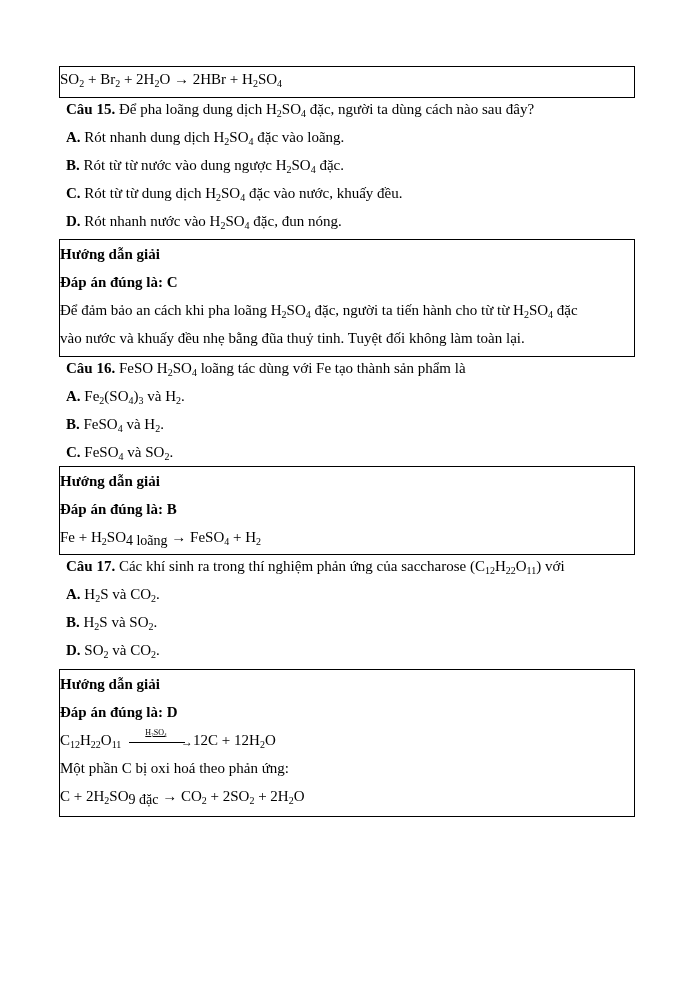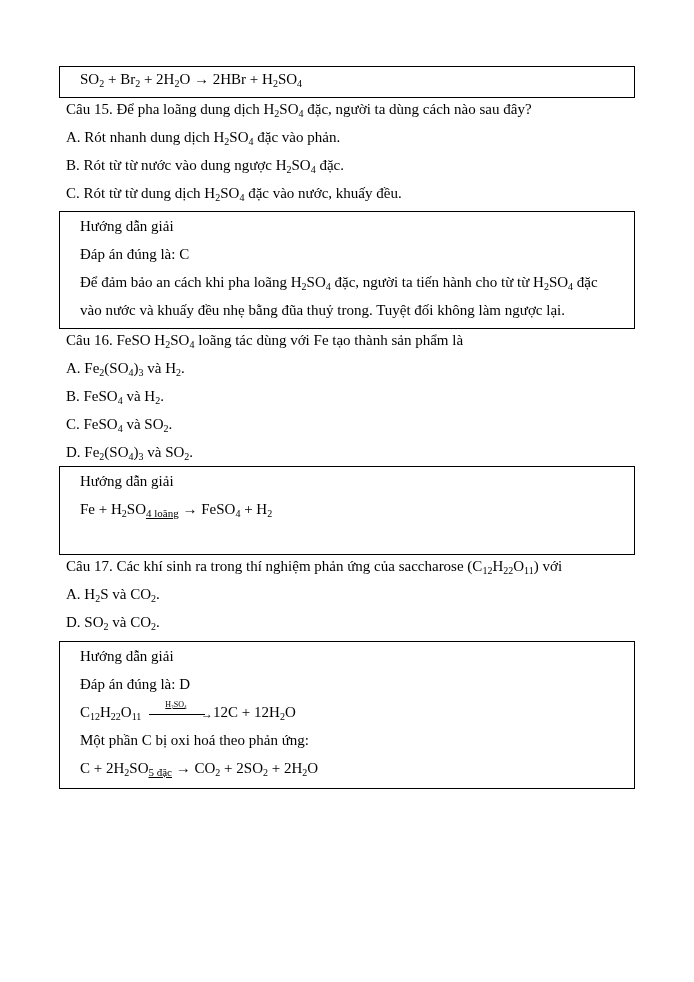--- a/index.html
+++ b/index.html
@@ -4,29 +4,29 @@
 <style>
   html, body { margin: 0; padding: 0; background: #ffffff; }
   body {
     width: 694px; height: 982px; position: relative; overflow: hidden;
     font-family: "Liberation Serif", "DejaVu Serif", serif;
     font-size: 15px; color: #000000;
   }
   .page { position: absolute; left: 59px; top: 66px; width: 576px; }
   .box {
     border: 1px solid #000000;
-    padding: 0 20px;
+    padding: 0 0;
     box-sizing: border-box;
     width: 576px;
   }
   .line { height: 28px; line-height: 28px; white-space: nowrap; }
   .q { padding-left: 7px; }
-  .b { font-weight: normal; }
+  .b { font-weight: bold; }
   sub { font-size: 10px; vertical-align: -3px; line-height: 0; }
-  sub.sm { font-size: 11px; text-decoration: underline; }
+  sub.sm { font-size: 14px; }
   .arrow-wrap { display: inline-block; position: relative; width: 64px; height: 14px; vertical-align: middle; margin: 0 2px; }
   .arrow-wrap .over { position: absolute; top: -6px; left: 0; width: 58px; text-align: center; font-size: 8px; line-height: 8px; text-decoration: underline; }
   .arrow-wrap .shaft { position: absolute; top: 7px; left: 2px; width: 56px; height: 1px; background: #000; }
   .arrow-wrap .head { position: absolute; top: 0px; left: 54px; font-size: 12px; line-height: 14px; }
 </style>
 </head>
 <body>
 
 <div class="page">
 
@@ -34,86 +34,90 @@
     <div class="line" style="line-height:24px;height:24px;">
       <span>SO</span><sub>2</sub><span> + Br</span><sub>2</sub><span> + 2H</span><sub>2</sub><span>O → 2HBr + H</span><sub>2</sub><span>SO</span><sub>4</sub>
     </div>
   </div>
 
   <div style="margin-top:-3px;">
     <div class="line q">
       <span class="b">Câu 15.</span><span> Để pha loãng dung dịch H</span><sub>2</sub><span>SO</span><sub>4</sub><span> đặc, người ta dùng cách nào sau đây?</span>
     </div>
     <div class="line q">
-      <span class="b">A.</span><span> Rót nhanh dung dịch H</span><sub>2</sub><span>SO</span><sub>4</sub><span> đặc vào phản.</span>
+      <span class="b">A.</span><span> Rót nhanh dung dịch H</span><sub>2</sub><span>SO</span><sub>4</sub><span> đặc vào loãng.</span>
     </div>
     <div class="line q">
       <span class="b">B.</span><span> Rót từ từ nước vào dung ngược H</span><sub>2</sub><span>SO</span><sub>4</sub><span> đặc.</span>
     </div>
     <div class="line q">
       <span class="b">C.</span><span> Rót từ từ dung dịch H</span><sub>2</sub><span>SO</span><sub>4</sub><span> đặc vào nước, khuấy đều.</span>
+    </div>
+    <div class="line q">
+      <span class="b">D.</span><span> Rót nhanh nước vào H</span><sub>2</sub><span>SO</span><sub>4</sub><span> đặc, đun nóng.</span>
     </div>
   </div>
 
   <div class="box" style="margin-top:4px;height:118px;">
     <div class="line b">Hướng dẫn giải</div>
     <div class="line b">Đáp án đúng là: C</div>
     <div class="line">
       <span>Để đảm bảo an cách khi pha loãng H</span><sub>2</sub><span>SO</span><sub>4</sub><span> đặc, người ta tiến hành cho từ từ H</span><sub>2</sub><span>SO</span><sub>4</sub><span> đặc</span>
     </div>
-    <div class="line">vào nước và khuấy đều nhẹ bằng đũa thuỷ trong. Tuyệt đối không làm ngược lại.</div>
+    <div class="line">vào nước và khuấy đều nhẹ bằng đũa thuỷ tinh. Tuyệt đối không làm toàn lại.</div>
   </div>
 
   <div style="margin-top:-3px;">
     <div class="line q">
       <span class="b">Câu 16.</span><span> FeSO H</span><sub>2</sub><span>SO</span><sub>4</sub><span> loãng tác dùng với Fe tạo thành sản phẩm là</span>
     </div>
     <div class="line q">
       <span class="b">A.</span><span> Fe</span><sub>2</sub><span>(SO</span><sub>4</sub><span>)</span><sub>3</sub><span> và H</span><sub>2</sub><span>.</span>
     </div>
     <div class="line q">
       <span class="b">B.</span><span> FeSO</span><sub>4</sub><span> và H</span><sub>2</sub><span>.</span>
     </div>
     <div class="line q">
       <span class="b">C.</span><span> FeSO</span><sub>4</sub><span> và SO</span><sub>2</sub><span>.</span>
     </div>
-    <div class="line q">
-      <span class="b">D.</span><span> Fe</span><sub>2</sub><span>(SO</span><sub>4</sub><span>)</span><sub>3</sub><span> và SO</span><sub>2</sub><span>.</span>
-    </div>
   </div>
 
   <div class="box" style="margin-top:0px;height:89px;">
     <div class="line b">Hướng dẫn giải</div>
+    <div class="line b">Đáp án đúng là: B</div>
     <div class="line">
       <span>Fe + H</span><sub>2</sub><span>SO</span><sub class="sm">4 loãng</sub><span> → FeSO</span><sub>4</sub><span> + H</span><sub>2</sub>
     </div>
   </div>
 
   <div style="margin-top:-3px;">
     <div class="line q">
       <span class="b">Câu 17.</span><span> Các khí sinh ra trong thí nghiệm phản ứng của saccharose (C</span><sub>12</sub><span>H</span><sub>22</sub><span>O</span><sub>11</sub><span>) với</span>
     </div>
     <div class="line q">
       <span class="b">A.</span><span> H</span><sub>2</sub><span>S và CO</span><sub>2</sub><span>.</span>
+    </div>
+    <div class="line q">
+      <span class="b">B.</span><span> H</span><sub>2</sub><span>S và SO</span><sub>2</sub><span>.</span>
     </div>
     <div class="line q">
       <span class="b">D.</span><span> SO</span><sub>2</sub><span> và CO</span><sub>2</sub><span>.</span>
     </div>
   </div>
 
   <div class="box" style="margin-top:5px;height:148px;">
     <div class="line b">Hướng dẫn giải</div>
     <div class="line b">Đáp án đúng là: D</div>
     <div class="line">
       <span>C</span><sub>12</sub><span>H</span><sub>22</sub><span>O</span><sub>11</sub>
       <span class="arrow-wrap">
         <span class="over">H₂SO₄</span>
         <span class="shaft"></span>
         <span class="head">→</span>
       </span><span>12C + 12H</span><sub>2</sub><span>O</span>
     </div>
     <div class="line">Một phần C bị oxi hoá theo phản ứng:</div>
     <div class="line">
-      <span>C + 2H</span><sub>2</sub><span>SO</span><sub class="sm">5 đặc</sub><span> → CO</span><sub>2</sub><span> + 2SO</span><sub>2</sub><span> + 2H</span><sub>2</sub><span>O</span>
+      <span>C + 2H</span><sub>2</sub><span>SO</span><sub class="sm">9 đặc</sub><span> → CO</span><sub>2</sub><span> + 2SO</span><sub>2</sub><span> + 2H</span><sub>2</sub><span>O</span>
     </div>
   </div>
 
 </div>
 
 </body></html>

